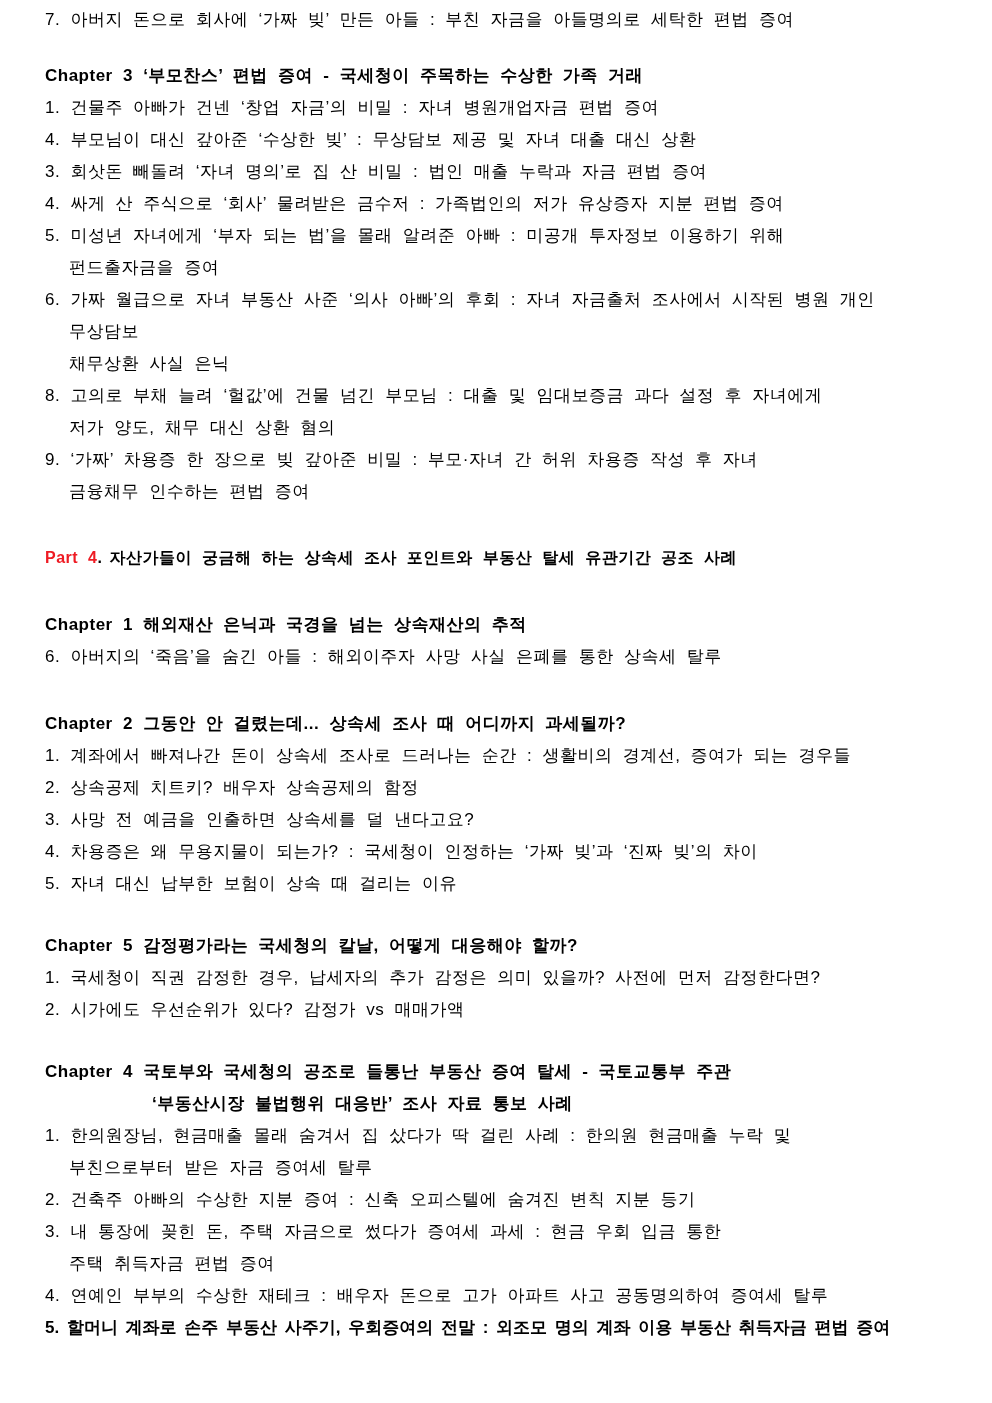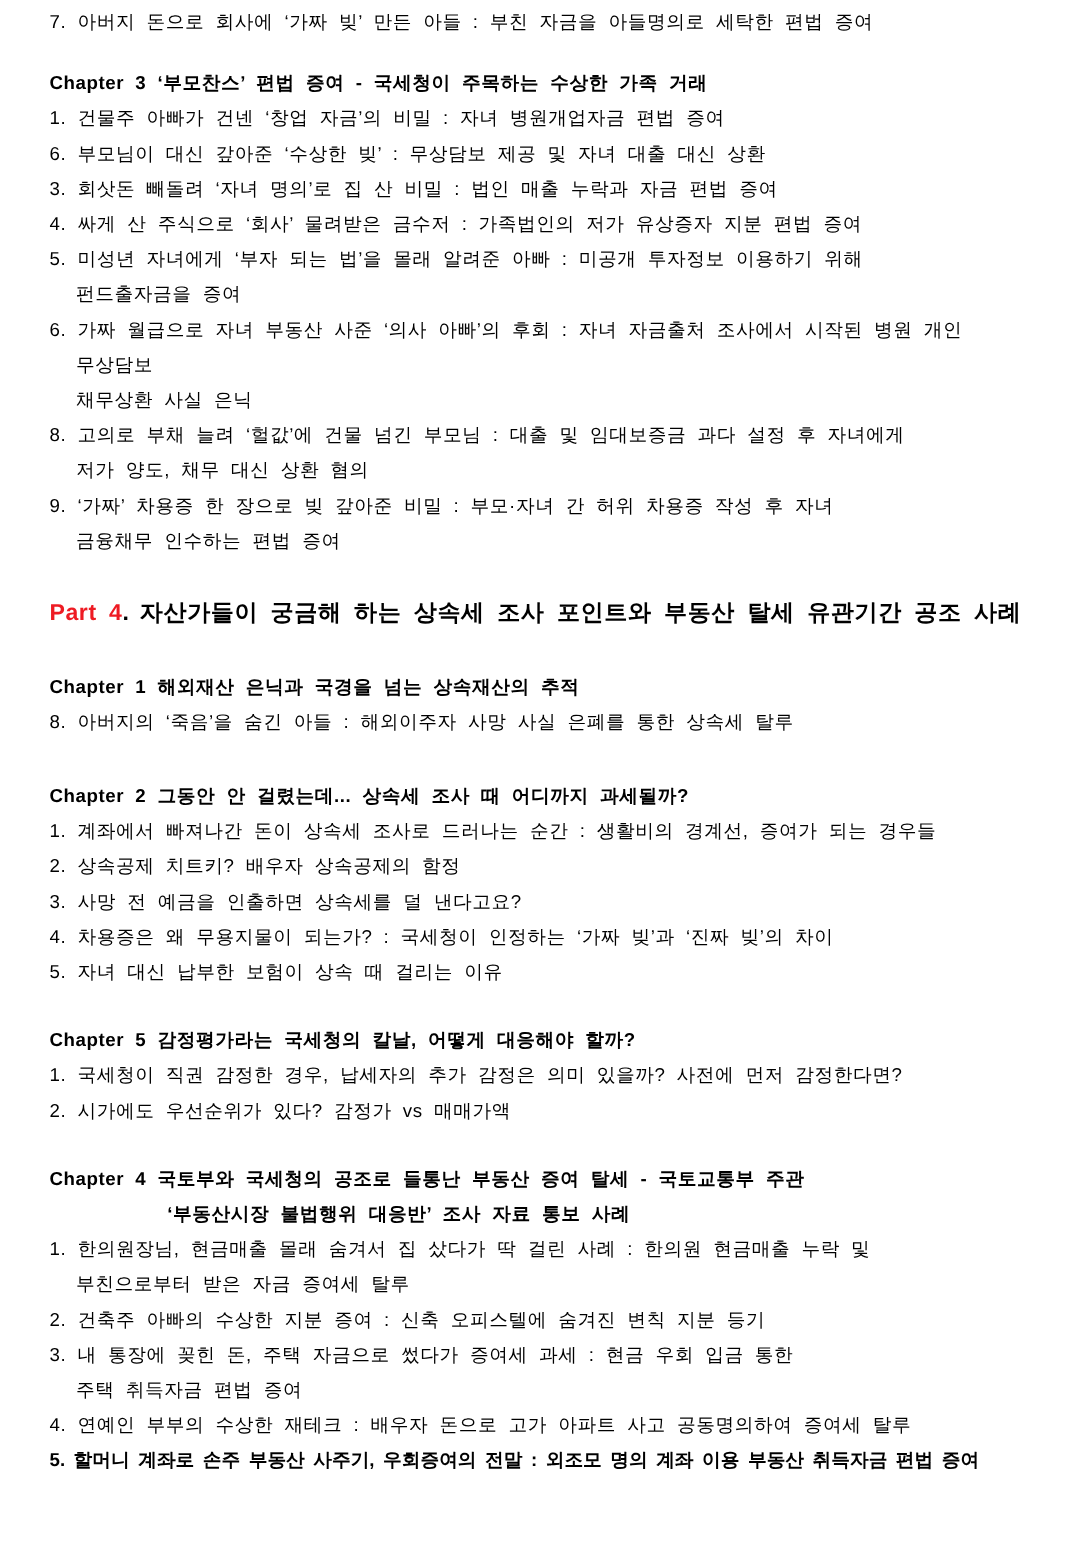--- a/index.html
+++ b/index.html
@@ -35,21 +35,21 @@
   }
   .chapter {
     font-weight: bold;
   }
   .chapter-cont {
     font-weight: bold;
     padding-left: 107px;
   }
   .part {
     font-weight: bold;
-    font-size: 21px;
+    font-size: 16px;
   }
   .part-label {
     color: #ee1b23;
   }
   .part-title {
     margin-left: 0.45em;
   }
   .bold {
     font-weight: bold;
     letter-spacing: 0;
@@ -61,21 +61,21 @@
 <body>
 
 <div class="page">
 
   <div class="line item">7. 아버지 돈으로 회사에 ‘가짜 빚’ 만든 아들 : 부친 자금을 아들명의로 세탁한 편법 증여</div>
 
   <div class="sp" style="height:24px"></div>
 
   <div class="line chapter">Chapter 3 ‘부모찬스’ 편법 증여 - 국세청이 주목하는 수상한 가족 거래</div>
   <div class="line item">1. 건물주 아빠가 건넨 ‘창업 자금’의 비밀 : 자녀 병원개업자금 편법 증여</div>
-  <div class="line item">6. 부모님이 대신 갚아준 ‘수상한 빚’ : 무상담보 제공 및 자녀 대출 대신 상환</div>
+  <div class="line item">4. 부모님이 대신 갚아준 ‘수상한 빚’ : 무상담보 제공 및 자녀 대출 대신 상환</div>
   <div class="line item">3. 회삿돈 빼돌려 ‘자녀 명의’로 집 산 비밀 : 법인 매출 누락과 자금 편법 증여</div>
   <div class="line item">4. 싸게 산 주식으로 ‘회사’ 물려받은 금수저 : 가족법인의 저가 유상증자 지분 편법 증여</div>
   <div class="line item">5. 미성년 자녀에게 ‘부자 되는 법’을 몰래 알려준 아빠 : 미공개 투자정보 이용하기 위해</div>
   <div class="line cont">펀드출자금을 증여</div>
   <div class="line item">6. 가짜 월급으로 자녀 부동산 사준 ‘의사 아빠’의 후회 : 자녀 자금출처 조사에서 시작된 병원 개인</div>
   <div class="line cont">무상담보</div>
   <div class="line cont">채무상환 사실 은닉</div>
   <div class="line item">8. 고의로 부채 늘려 ‘헐값’에 건물 넘긴 부모님 : 대출 및 임대보증금 과다 설정 후 자녀에게</div>
   <div class="line cont">저가 양도, 채무 대신 상환 혐의</div>
   <div class="line item">9. ‘가짜’ 차용증 한 장으로 빚 갚아준 비밀 : 부모·자녀 간 허위 차용증 작성 후 자녀</div>
@@ -83,21 +83,21 @@
 
   <div class="sp" style="height:34px"></div>
 
   <div class="line part">
     <span class="part-label">Part 4</span><span class="part-dot">.</span><span class="part-title">자산가들이 궁금해 하는 상속세 조사 포인트와 부동산 탈세 유관기간 공조 사례</span>
   </div>
 
   <div class="sp" style="height:35px"></div>
 
   <div class="line chapter">Chapter 1 해외재산 은닉과 국경을 넘는 상속재산의 추적</div>
-  <div class="line item">8. 아버지의 ‘죽음’을 숨긴 아들 : 해외이주자 사망 사실 은폐를 통한 상속세 탈루</div>
+  <div class="line item">6. 아버지의 ‘죽음’을 숨긴 아들 : 해외이주자 사망 사실 은폐를 통한 상속세 탈루</div>
 
   <div class="sp" style="height:35px"></div>
 
   <div class="line chapter">Chapter 2 그동안 안 걸렸는데... 상속세 조사 때 어디까지 과세될까?</div>
   <div class="line item">1. 계좌에서 빠져나간 돈이 상속세 조사로 드러나는 순간 : 생활비의 경계선, 증여가 되는 경우들</div>
   <div class="line item">2. 상속공제 치트키? 배우자 상속공제의 함정</div>
   <div class="line item">3. 사망 전 예금을 인출하면 상속세를 덜 낸다고요?</div>
   <div class="line item">4. 차용증은 왜 무용지물이 되는가? : 국세청이 인정하는 ‘가짜 빚’과 ‘진짜 빚’의 차이</div>
   <div class="line item">5. 자녀 대신 납부한 보험이 상속 때 걸리는 이유</div>
 

